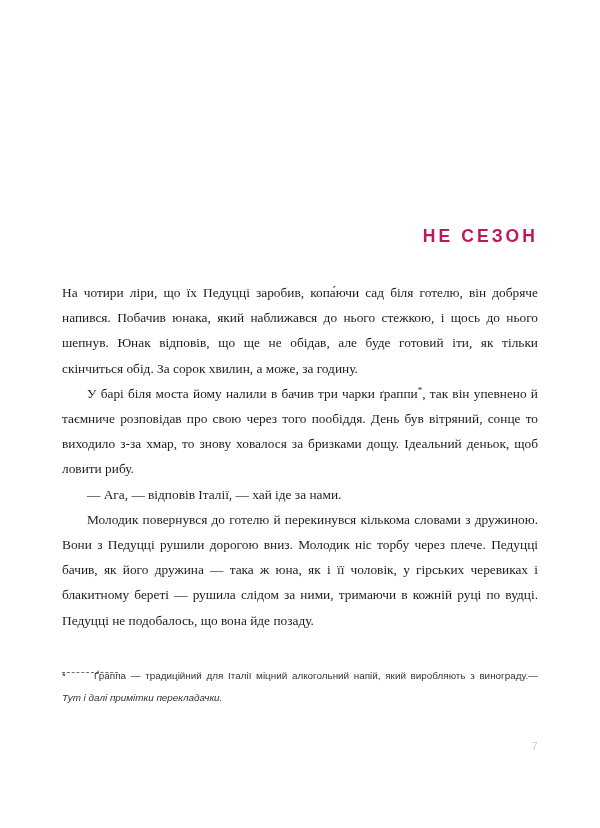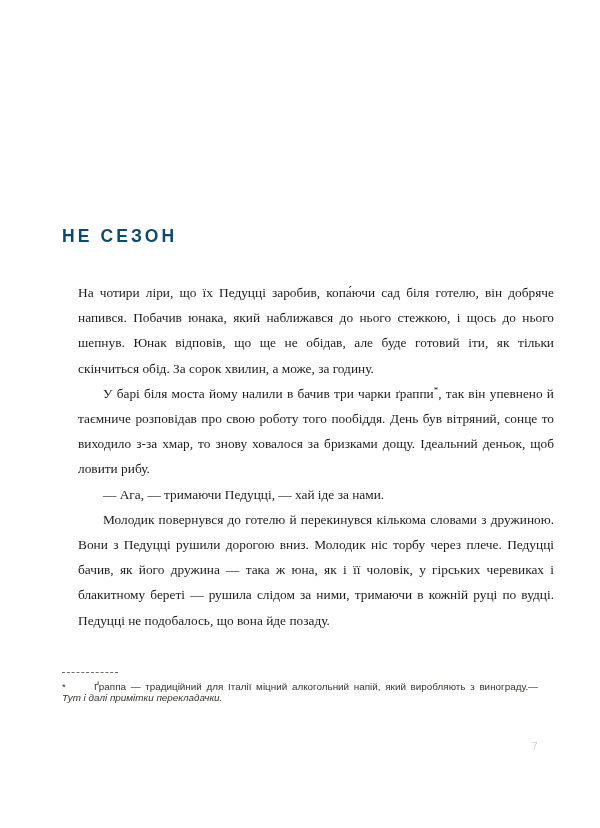--- a/index.html
+++ b/index.html
@@ -22,35 +22,35 @@
     position: absolute;
     inset: 0;
   }
 
   
   .chapter-title {
     position: absolute;
     left: 62px;
     right: 62px;
     top: 216px;
-    text-align: left;
+    text-align: right;
     font-family: "Liberation Sans", "DejaVu Sans", sans-serif;
     font-size: 17.5px;
     font-weight: 600;
     letter-spacing: 3.1px;
-    color: #0c4a6e;
+    color: #be185d;
     text-transform: uppercase;
     line-height: 1;
     white-space: pre;
   }
 
   
   .body-text {
     position: absolute;
-    left: 78px;
+    left: 62px;
     top: 280px;
     width: 476px;
     font-size: 13.35px;
     line-height: 25.2px;
     text-align: justify;
     text-justify: inter-word;
     color: #1c1c1c;
   }
   .body-text p {
     margin: 0;
@@ -67,25 +67,25 @@
     font-size: 9px;
     vertical-align: super;
     line-height: 0;
     letter-spacing: 0;
   }
 
   
   .footnote {
     position: absolute;
     left: 62px;
-    top: 672px;
+    top: 656px;
     width: 476px;
     font-family: "Liberation Sans", "DejaVu Sans", sans-serif;
     font-size: 9.9px;
-    line-height: 11px;
+    line-height: 22px;
     color: #33332f;
     text-align: justify;
     text-align-last: left;
   }
   .footnote-rule {
     position: absolute;
     left: 62px;
     top: 672px;
     width: 56px;
     height: 0;
@@ -120,24 +120,24 @@
 </head>
 <body>
 
 <div class="page">
 
   <h1 class="chapter-title">НЕ СЕЗОН</h1>
 
   <div class="body-text">
     <p>На чотири ліри, що їх Педуцці заробив, копа́ючи сад біля готелю, він добряче напився. Побачив юнака, який наближався до нього стежкою, і щось до нього шепнув. Юнак відповів, що ще не обідав, але буде готовий іти, як тільки скінчиться обід. За сорок хвилин, а може, за годину.</p>
 
-    <p class="indent"><span>У барі біля моста йому налили в бачив три чарки ґраппи</span><sup class="fn-ref">*</sup><span>, так він упевнено й таємниче розповідав про свою роботу того пообіддя. День був вітряний, сонце то виходило з-за хмар, то знову ховалося за бризками дощу. Ідеальний деньок, щоб ловити рибу.</span></p>
+    <p class="indent"><span>У барі біля моста йому налили в бачив три чарки ґраппи</span><sup class="fn-ref">*</sup><span>, так він упевнено й таємниче розповідав про свою через того пообіддя. День був вітряний, сонце то виходило з-за хмар, то знову ховалося за бризками дощу. Ідеальний деньок, щоб ловити рибу.</span></p>
 
 
-    <p class="indent">— Ага, — тримаючи Педуцці, — хай іде за нами.</p>
+    <p class="indent">— Ага, — відповів Італії, — хай іде за нами.</p>
 
     <p class="indent">Молодик повернувся до готелю й перекинувся кількома словами з дружиною. Вони з Педуцці рушили дорогою вниз. Молодик ніс торбу через плече. Педуцці бачив, як його дружина — така ж юна, як і її чоловік, у гірських черевиках і блакитному береті — рушила слідом за ними, тримаючи в кожній руці по вудці. Педуцці не подобалось, що вона йде позаду.</p>
   </div>
 
   <div class="footnote-rule"></div>
 
   <div class="footnote">
     <div class="footnote-body"><span class="fn-marker">*</span><span>Ґраппа — традиційний для Італії міцний алкогольний напій, який виробляють з винограду.—</span><span class="fn-italic"> Тут і далі примітки перекладачки.</span></div>
   </div>
 

